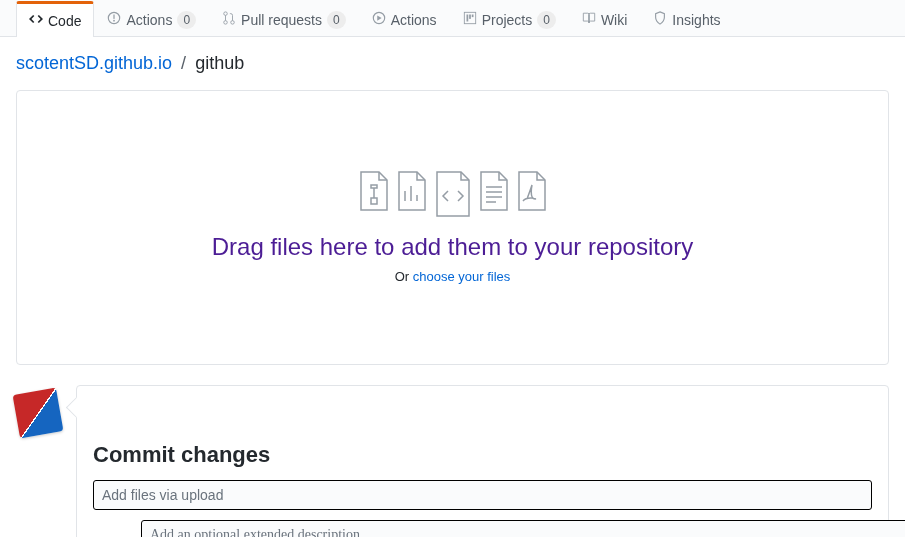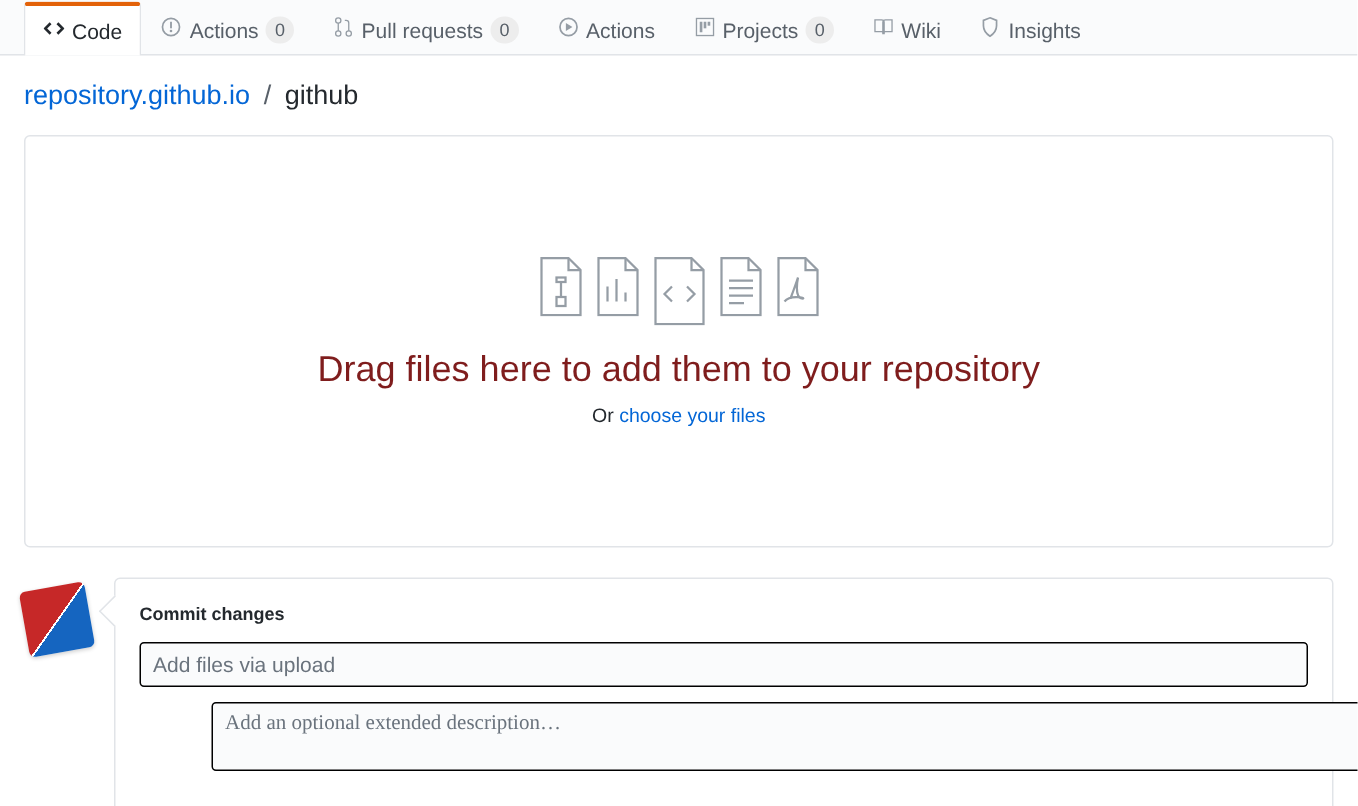--- a/index.html
+++ b/index.html
@@ -13,29 +13,29 @@
   .counter { background: #ededed; color: #586069; border-radius: 20px; padding: 0 6px; font-size: 12px; line-height: 18px; }
   
   .container { padding: 16px; }
   .breadcrumb { font-size: 18px; margin-bottom: 16px; }
   .breadcrumb a { color: #0366d6; text-decoration: none; }
   .breadcrumb .sep { color: #586069; padding: 0 4px; }
   
   .dropzone { border: 1px solid #e1e4e8; border-radius: 4px; padding: 80px 20px; text-align: center; margin-bottom: 20px; }
   .file-icons { display: flex; justify-content: center; gap: 6px; margin-bottom: 16px; }
   .file-icons svg { stroke: #959da5; fill: none; stroke-width: 1.5; }
-  .drop-title { font-size: 24px; font-weight: 400; color: #7f1d1d; margin-bottom: 8px; }
+  .drop-title { font-size: 24px; font-weight: 400; color: #4c1d95; margin-bottom: 8px; }
   .drop-sub { font-size: 13px; color: #24292e; }
   .drop-sub a { color: #0366d6; text-decoration: none; cursor: pointer; }
   
   .commit-row { display: flex; gap: 16px; align-items: flex-start; }
   .avatar { width: 44px; height: 44px; border-radius: 4px; background: linear-gradient(135deg,#c62828 0%, #c62828 50%, #fff 50%, #fff 52%, #1565c0 52%, #1565c0 100%); box-shadow: 0 1px 3px rgba(0,0,0,.2); transform: rotate(-10deg); flex-shrink:0; margin-top: 6px;}
   .commit-box { flex: 1; border: 1px solid #e1e4e8; border-radius: 4px; padding: 16px; position: relative; }
   .commit-box::before { content:''; position:absolute; left:-8px; top:14px; width:14px; height:14px; background:#fff; border-left:1px solid #e1e4e8; border-bottom:1px solid #e1e4e8; transform: rotate(45deg);}
-  .commit-box h3 { font-size: 12px; font-weight: 600; margin-bottom: 12px; }
+  .commit-box h3 { font-size: 22px; font-weight: 600; margin-bottom: 12px; margin-top: 40px; }
   .form-input { width: 100%; padding: 6px 8px; font-size: 14px; color: #24292e; border: 1px solid #000000; border-radius: 3px; background: #fafbfc; margin-bottom: 10px; }
   .form-input::placeholder { color: #6a737d; }
   textarea.form-input { resize: vertical; min-height: 40px; font-family: Liberation Serif, serif; margin-left: 48px; }
 </style>
 </head>
 <body>
 
 <nav class="tabnav">
   <div class="tabnav-item active">
     <span class="icon"><svg width="14" height="14" viewBox="0 0 16 16">
@@ -88,21 +88,21 @@
   <div class="tabnav-item">
     <span class="icon"><svg width="14" height="14" viewBox="0 0 16 16">
           <path d="M8 1l5 2v4c0 4-2 6-5 8-3-2-5-4-5-8V3l5-2z" fill="none" stroke="currentColor" stroke-width="1.3"></path>
         </svg></span>
     <span>Insights</span>
   </div>
 </nav>
 
 <div class="container">
   <div class="breadcrumb">
-    <a>repository.github.io</a>
+    <a>scotentSD.github.io</a>
     <span class="sep">/</span>
     <span>github</span>
   </div>
 
   <div class="dropzone">
     <div class="file-icons">
       <svg width="32" height="40" viewBox="0 0 32 40">
           <path d="M3 1h18l8 8v30H3z"></path>
           <path d="M21 1v8h8"></path>
           <rect x="13" y="14" width="6" height="3"></rect>

